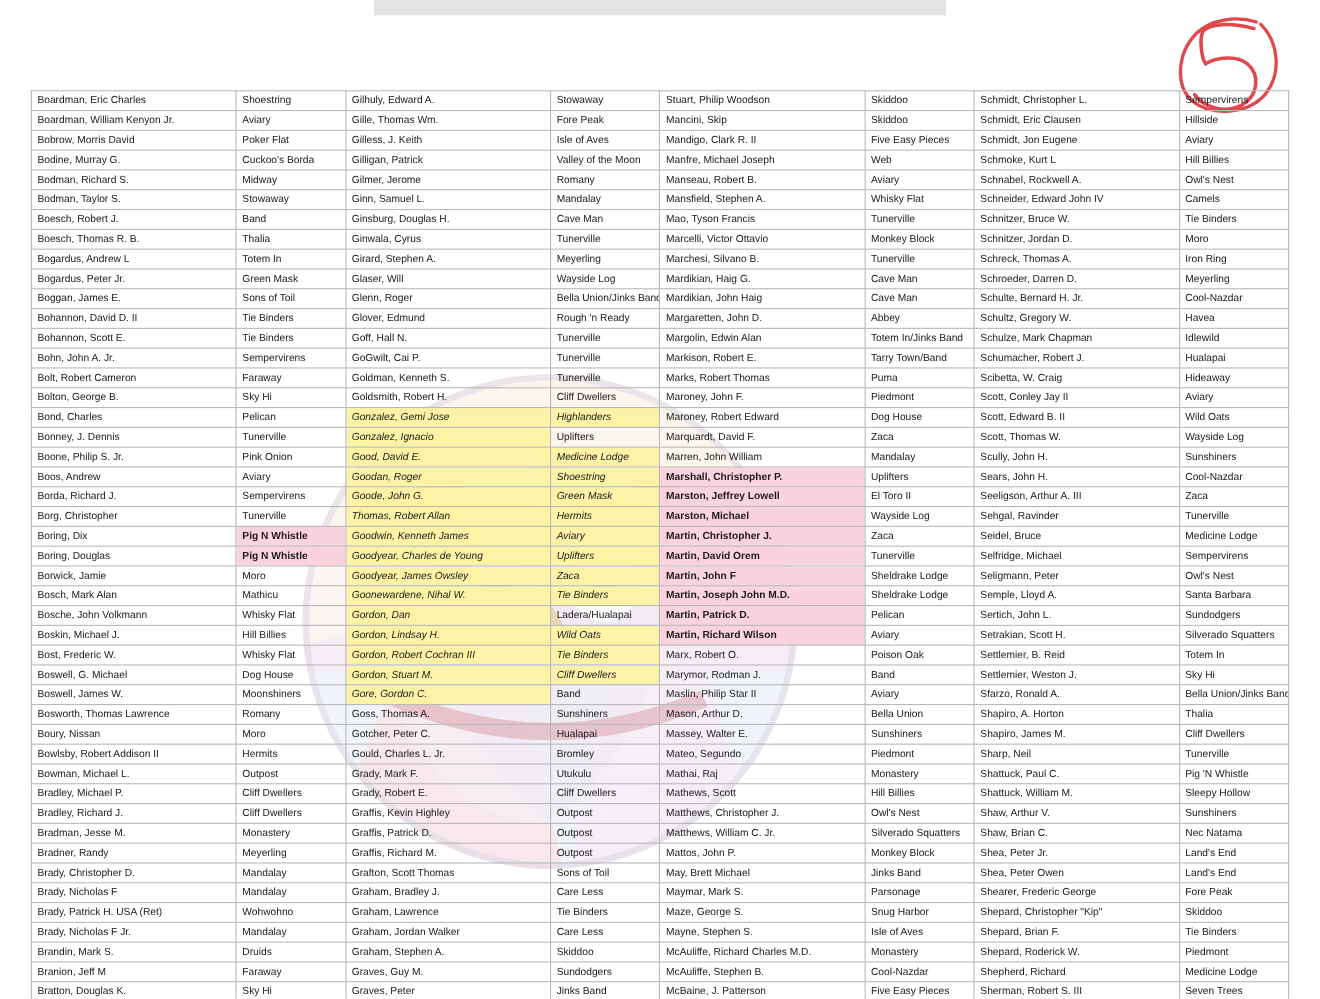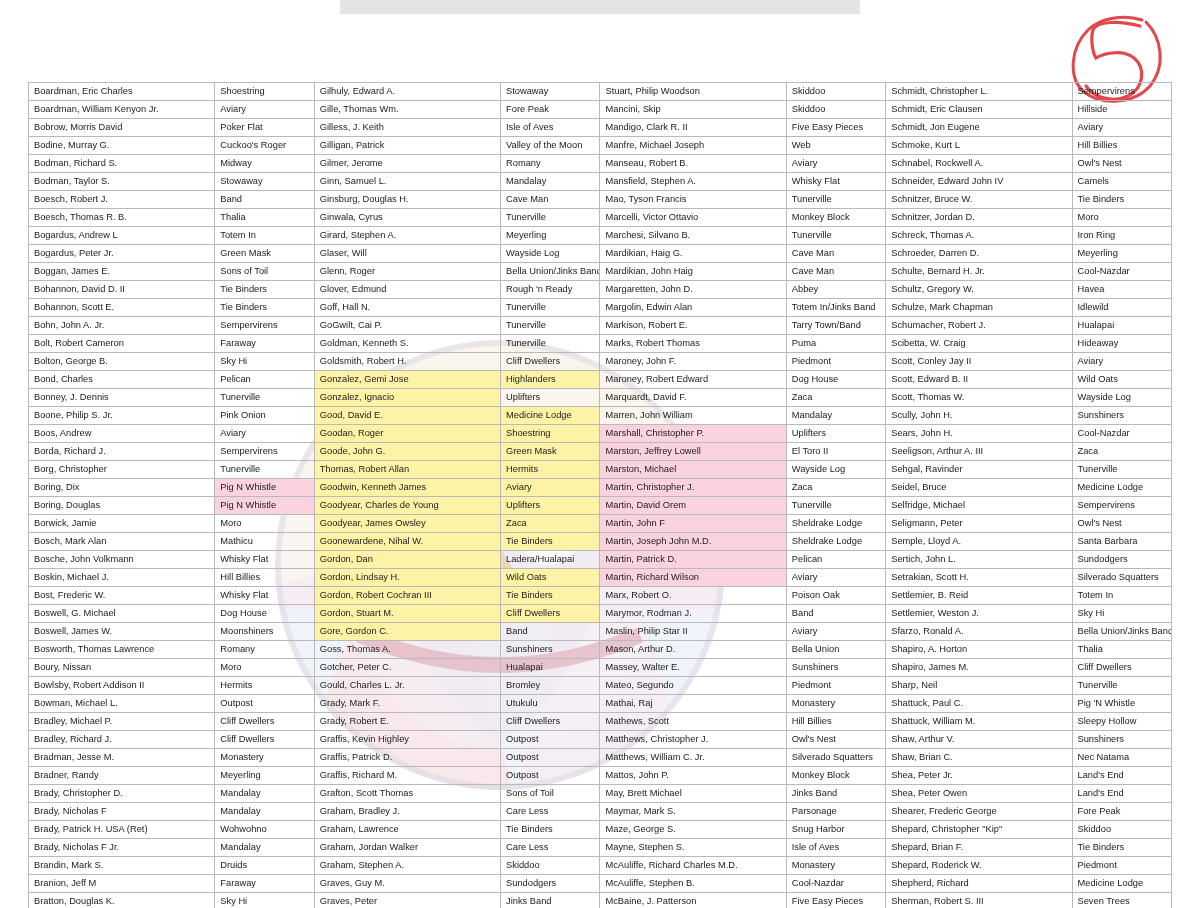--- a/index.html
+++ b/index.html
@@ -36,22 +36,22 @@
     line-height:1.05;
     padding:3px 4px 3px 5px;
     height:11px;
     white-space:nowrap;
     overflow:hidden;
     color:#1b1b1b;
     background:transparent;
   }
   col.name{width:163px;}
   col.club{width:87px;}
-  .hl-yellow{background:#fdf3a6 !important;}
-  .hl-pink{background:#fbd3de !important;}
+  .hl-yellow{background:#fdf3a6 !important;font-style:italic;}
+  .hl-pink{background:#fbd3de !important;font-weight:bold;}
 </style>
 </head>
 <body>
 
 <div id="top-band"></div>
 
 <svg id="watermark" viewBox="0 0 470 470">
   <defs>
     <clipPath id="circ">
         <circle cx="235" cy="235" r="225"></circle>
@@ -121,21 +121,21 @@
         <td>Poker Flat</td>
         <td>Gilless, J. Keith</td>
         <td>Isle of Aves</td>
         <td>Mandigo, Clark R. II</td>
         <td>Five Easy Pieces</td>
         <td>Schmidt, Jon Eugene</td>
         <td>Aviary</td>
       </tr>
       <tr>
         <td>Bodine, Murray G.</td>
-        <td>Cuckoo's Roger</td>
+        <td>Cuckoo's Borda</td>
         <td>Gilligan, Patrick</td>
         <td>Valley of the Moon</td>
         <td>Manfre, Michael Joseph</td>
         <td>Web</td>
         <td>Schmoke, Kurt L</td>
         <td>Hill Billies</td>
       </tr>
       <tr>
         <td>Bodman, Richard S.</td>
         <td>Midway</td>

